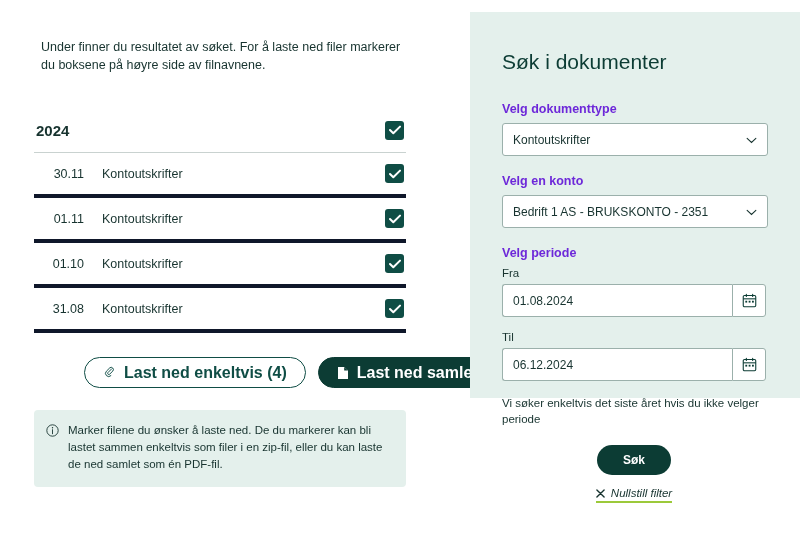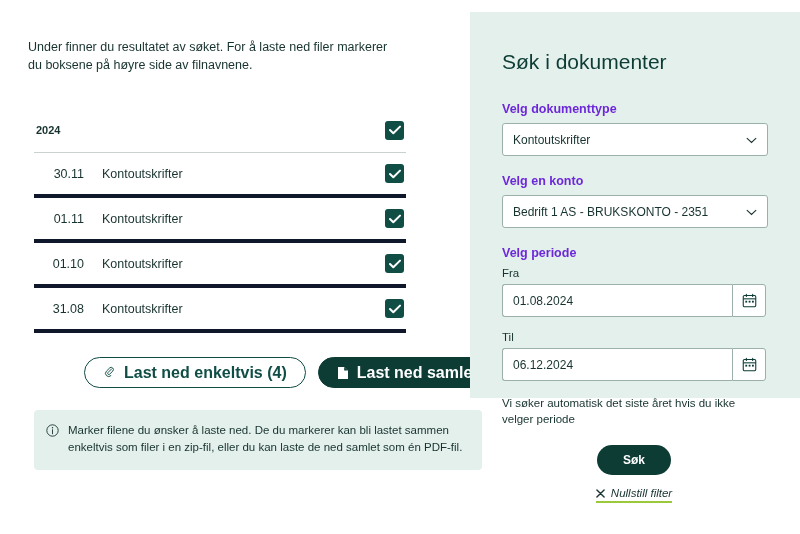--- a/index.html
+++ b/index.html
@@ -22,33 +22,33 @@
     position: absolute;
     left: 0; top: 0;
     width: 470px; height: 534px;
     padding: 38px 28px 0 28px;
   }
   .intro {
     font-size: 12.5px;
     line-height: 18px;
     color: #17332f;
     max-width: 372px;
-    margin: 0 0 34px 0;
+    margin: 0 0 34px 13px;
   }
 
   .results { width: 372px; margin-left: 6px; }
   .row {
     display: flex;
     align-items: center;
     height: 45px;
     border-bottom: 4px solid #0f172a;
   }
   .row.head { border-bottom: 1px solid #c9d2d0; }
   .row .year {
-    font-size: 11px;
+    font-size: 15px;
     font-weight: bold;
     color: #17332f;
     width: 58px;
     padding-left: 2px;
   }
   .row .date {
     font-size: 12.5px;
     color: #17332f;
     width: 58px;
     text-align: right;
@@ -96,21 +96,21 @@
     color: #0f4d45;
   }
   .btn.solid {
     background: #0c3c34;
     border: 1.5px solid #0c3c34;
     color: #ffffff;
   }
 
   .infobox {
     margin: 22px 0 0 6px;
-    width: 448px;
+    width: 372px;
     background: #e4f0ec;
     border-radius: 4px;
     padding: 12px 14px 14px 12px;
     display: flex;
     gap: 9px;
     align-items: flex-start;
   }
   .infobox .txt {
     font-size: 11.5px;
     line-height: 17px;
@@ -371,21 +371,21 @@
             <rect x="1.5" y="3" width="15" height="13.5" rx="1.5" stroke="#0c3c34" stroke-width="1.3" fill="none"></rect>
             <path d="M1.5 7 H16.5" stroke="#0c3c34" stroke-width="1.3"></path>
             <path d="M5.2 1.5 V4.2 M12.8 1.5 V4.2" stroke="#0c3c34" stroke-width="1.3" stroke-linecap="round"></path>
             <rect x="4" y="9.3" width="2.2" height="2.2" fill="#0c3c34"></rect>
             <rect x="8" y="9.3" width="2.2" height="2.2" fill="#0c3c34"></rect>
             <rect x="12" y="9.3" width="2.2" height="2.2" fill="#0c3c34"></rect>
           </svg>
         </div>
       </div>
 
-      <p class="hint">Vi søker automatisk det siste året hvis du ikke velger periode</p>
+      <p class="hint">Vi søker enkeltvis det siste året hvis du ikke velger periode</p>
 
       <div class="search-wrap">
         <button class="btn-search">Søk</button>
       </div>
 
       <div class="reset-wrap">
         <div class="reset">
           <svg width="9" height="9" viewBox="0 0 10 10">
             <path d="M1 1 L9 9 M9 1 L1 9" stroke="#17332f" stroke-width="1.5" stroke-linecap="round"></path>
           </svg>

